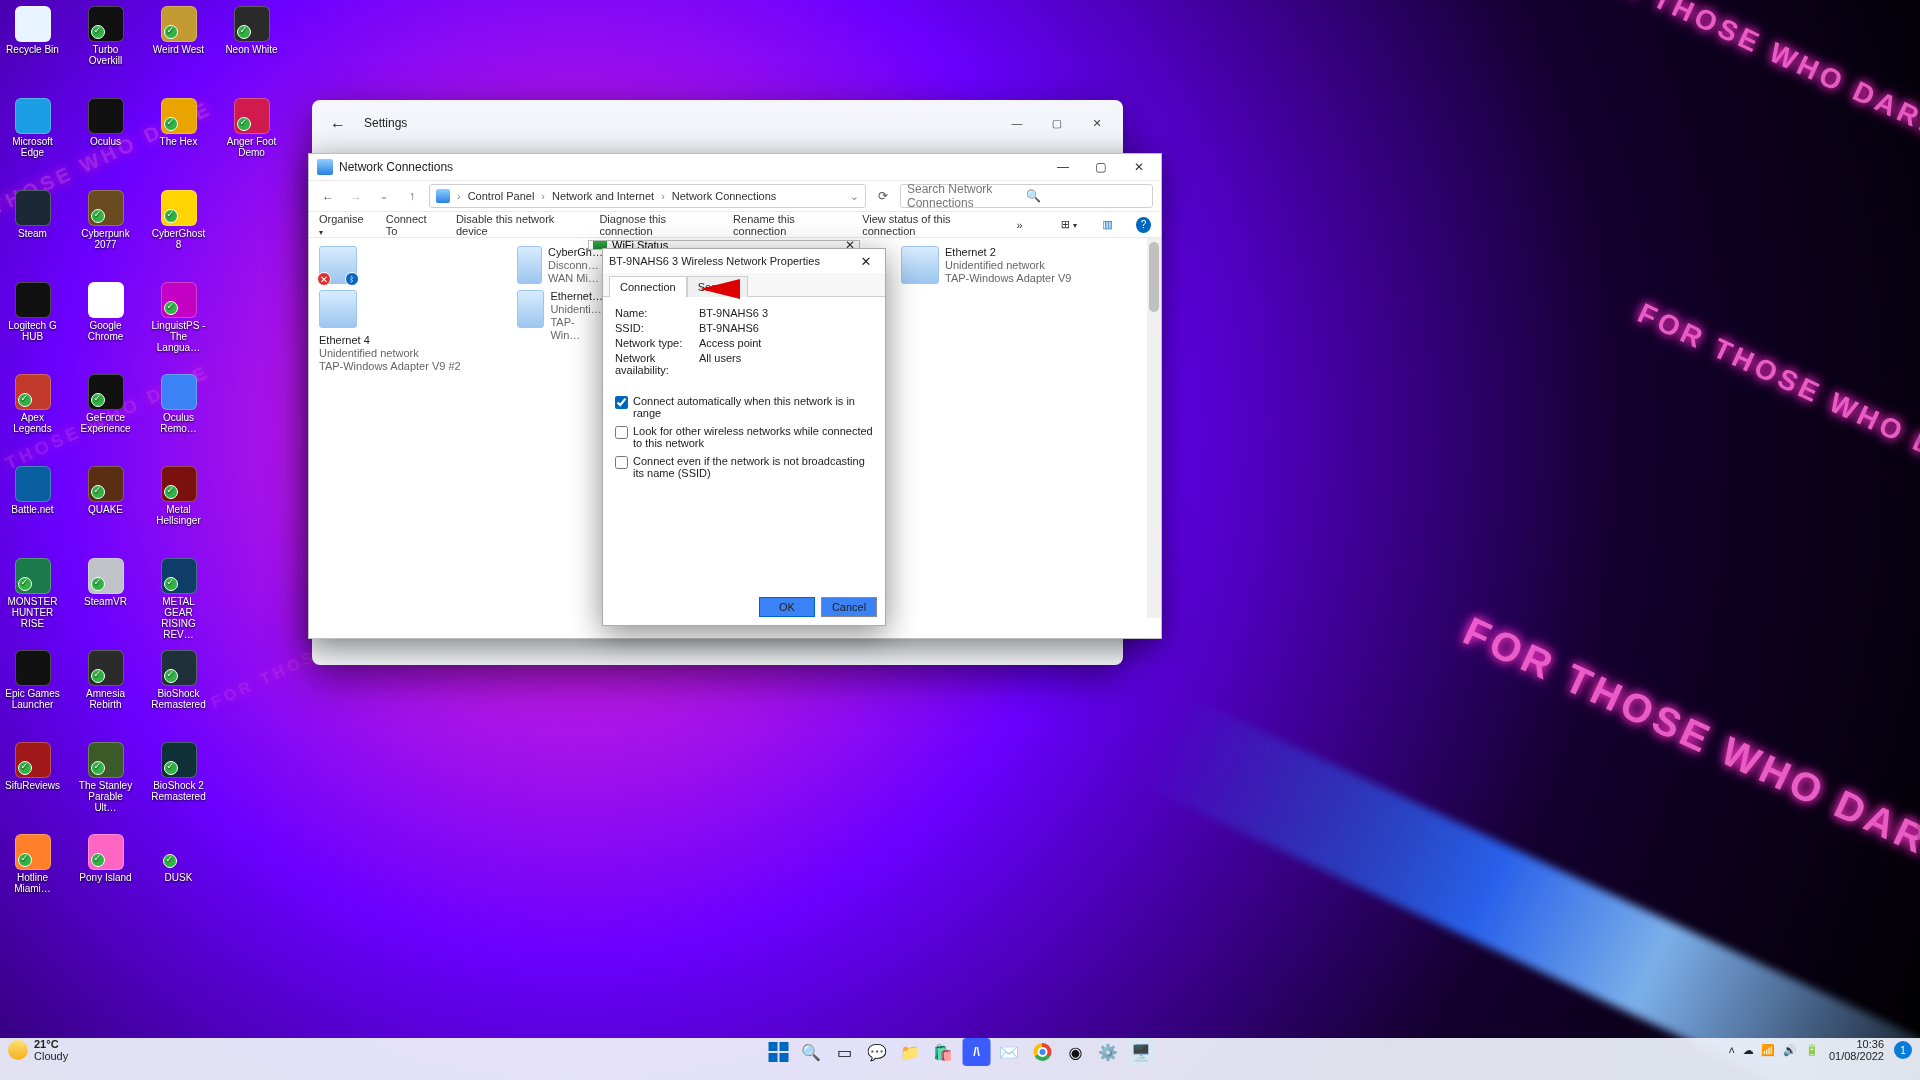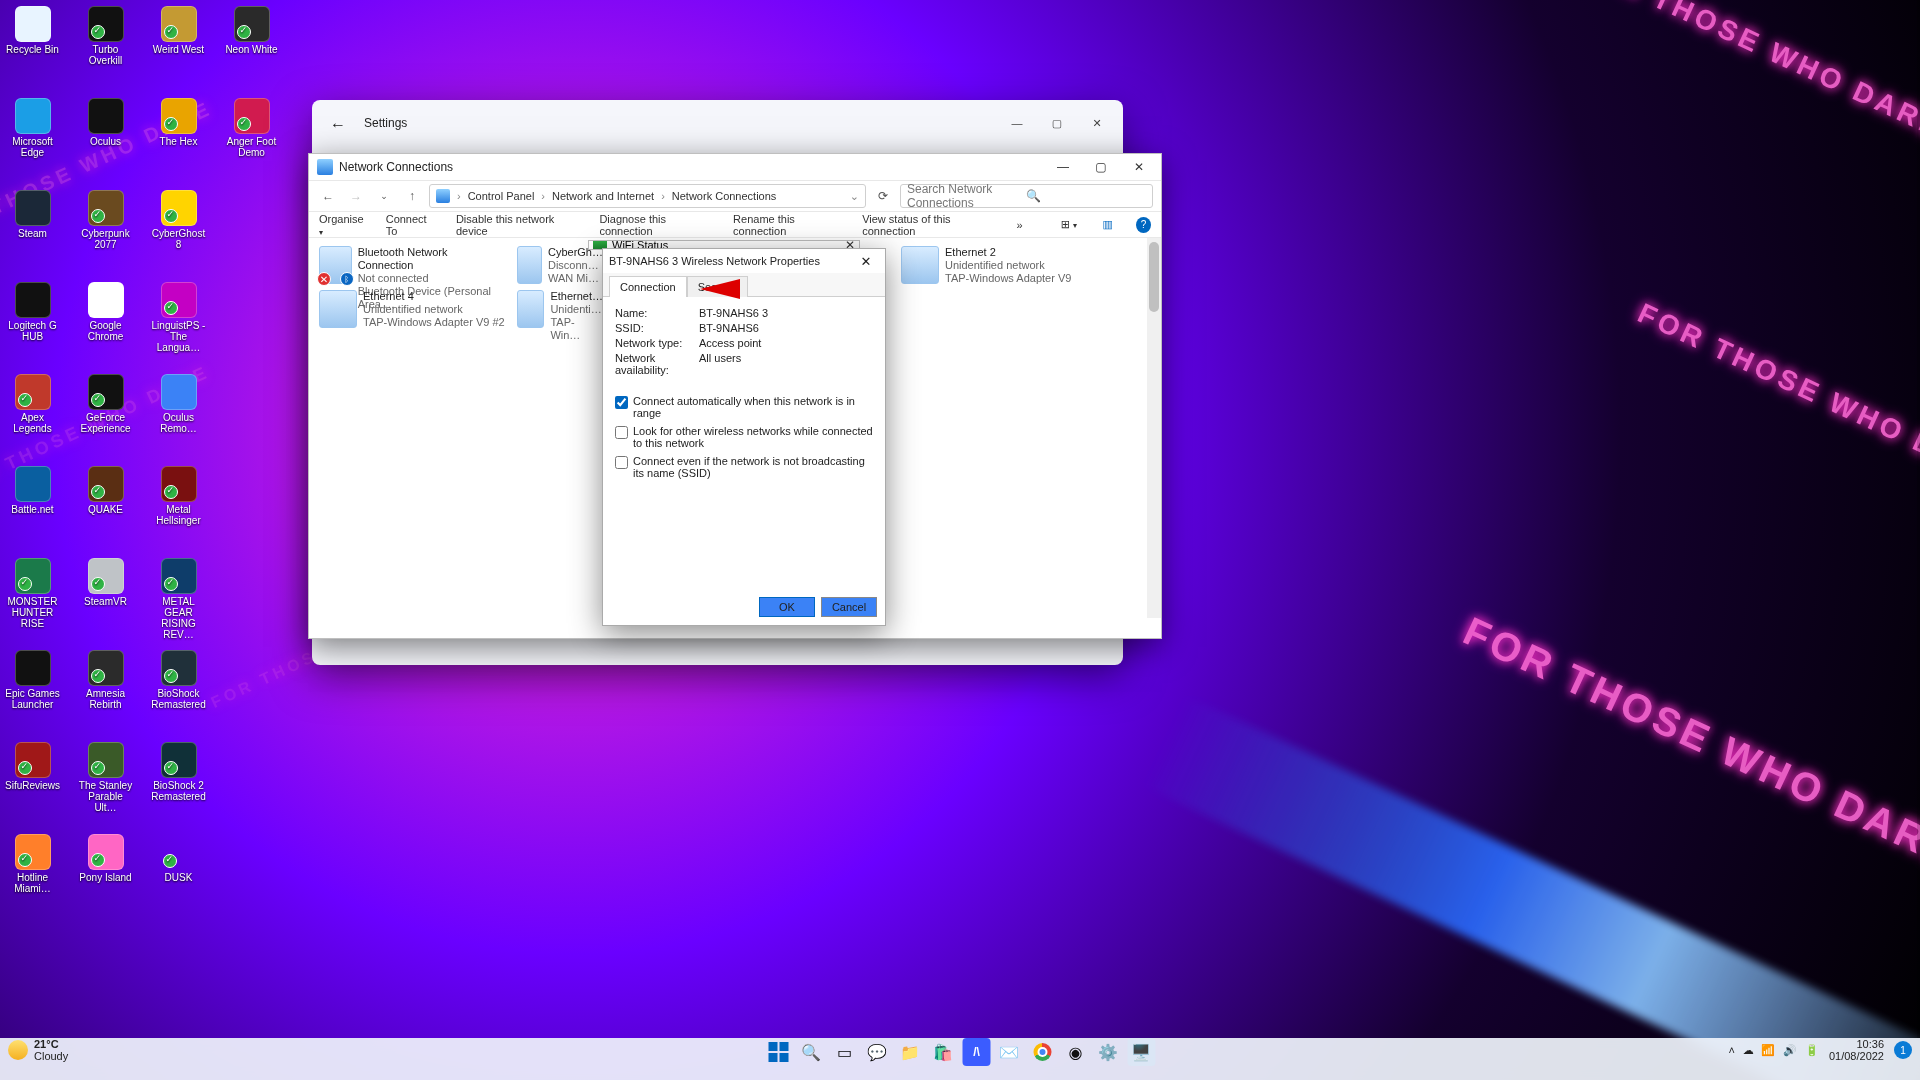--- a/index.html
+++ b/index.html
@@ -352,43 +352,38 @@
     <span class="ric">⊞ <span style="font-size:8px">▾</span></span>
     <span class="ric" style="color:#0067c0">▥</span>
     <span class="ric" style="background:#0067c0;color:#fff;border-radius:50%;width:16px;height:16px;line-height:16px;font-size:10px;display:inline-block">?</span>
   </div>
   <div class="nc-body">
     <div class="conn" style="left:8px; top:6px;">
       <div class="cico">
         <div class="cx">✕</div>
         <div class="cb">ᛒ</div>
       </div>
-      <div class="ct">
-        <div class="l1">Bluetooth Network Connection</div>
-        <div class="l2">Not connected</div>
-        <div class="l3">Bluetooth Device (Personal Area …</div>
-      </div>
     </div>
     <div class="conn" style="left:206px; top:6px; width:90px;justify-content:space-between;">
       <div class="cico"></div>
       <div class="ct">
         <div class="l1">CyberGh…</div>
         <div class="l2">Disconn…</div>
         <div class="l3">WAN Mi…</div>
       </div>
     </div>
     <div class="conn" style="left:590px; top:6px;">
       <div class="cico"></div>
       <div class="ct">
         <div class="l1">Ethernet 2</div>
         <div class="l2">Unidentified network</div>
         <div class="l3">TAP-Windows Adapter V9</div>
       </div>
     </div>
-    <div class="conn" style="left:8px; top:50px;">
+    <div class="conn" style="left:8px; top:50px;flex-direction:column;">
       <div class="cico"></div>
       <div class="ct">
         <div class="l1">Ethernet 4</div>
         <div class="l2">Unidentified network</div>
         <div class="l3">TAP-Windows Adapter V9 #2</div>
       </div>
     </div>
     <div class="conn" style="left:206px; top:50px; width:90px;">
       <div class="cico"></div>
       <div class="ct">

